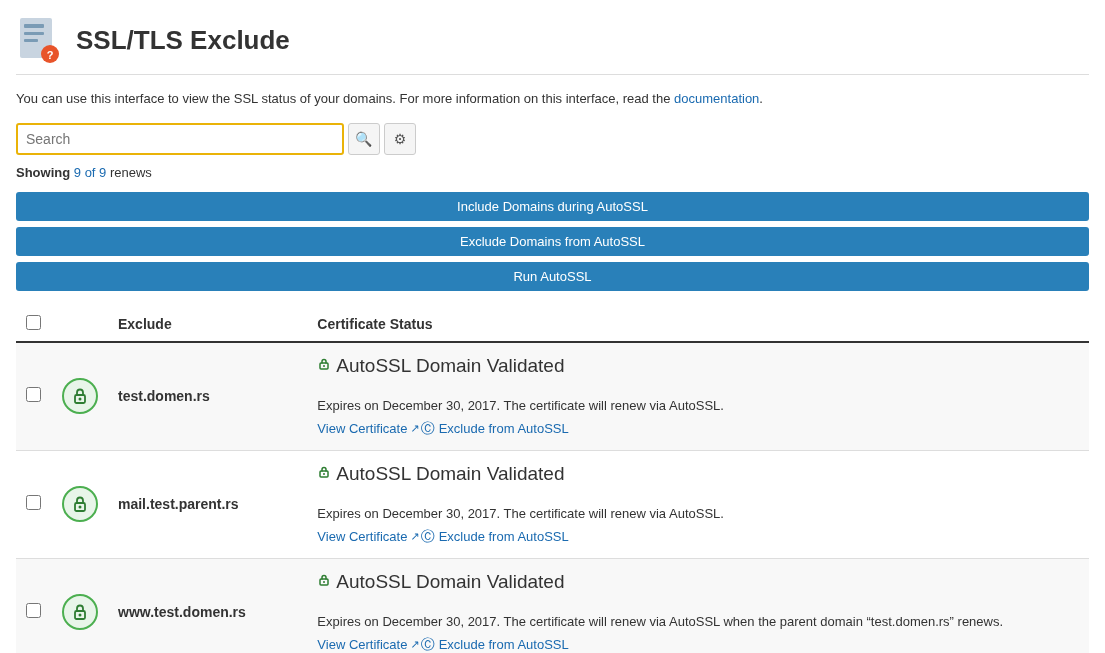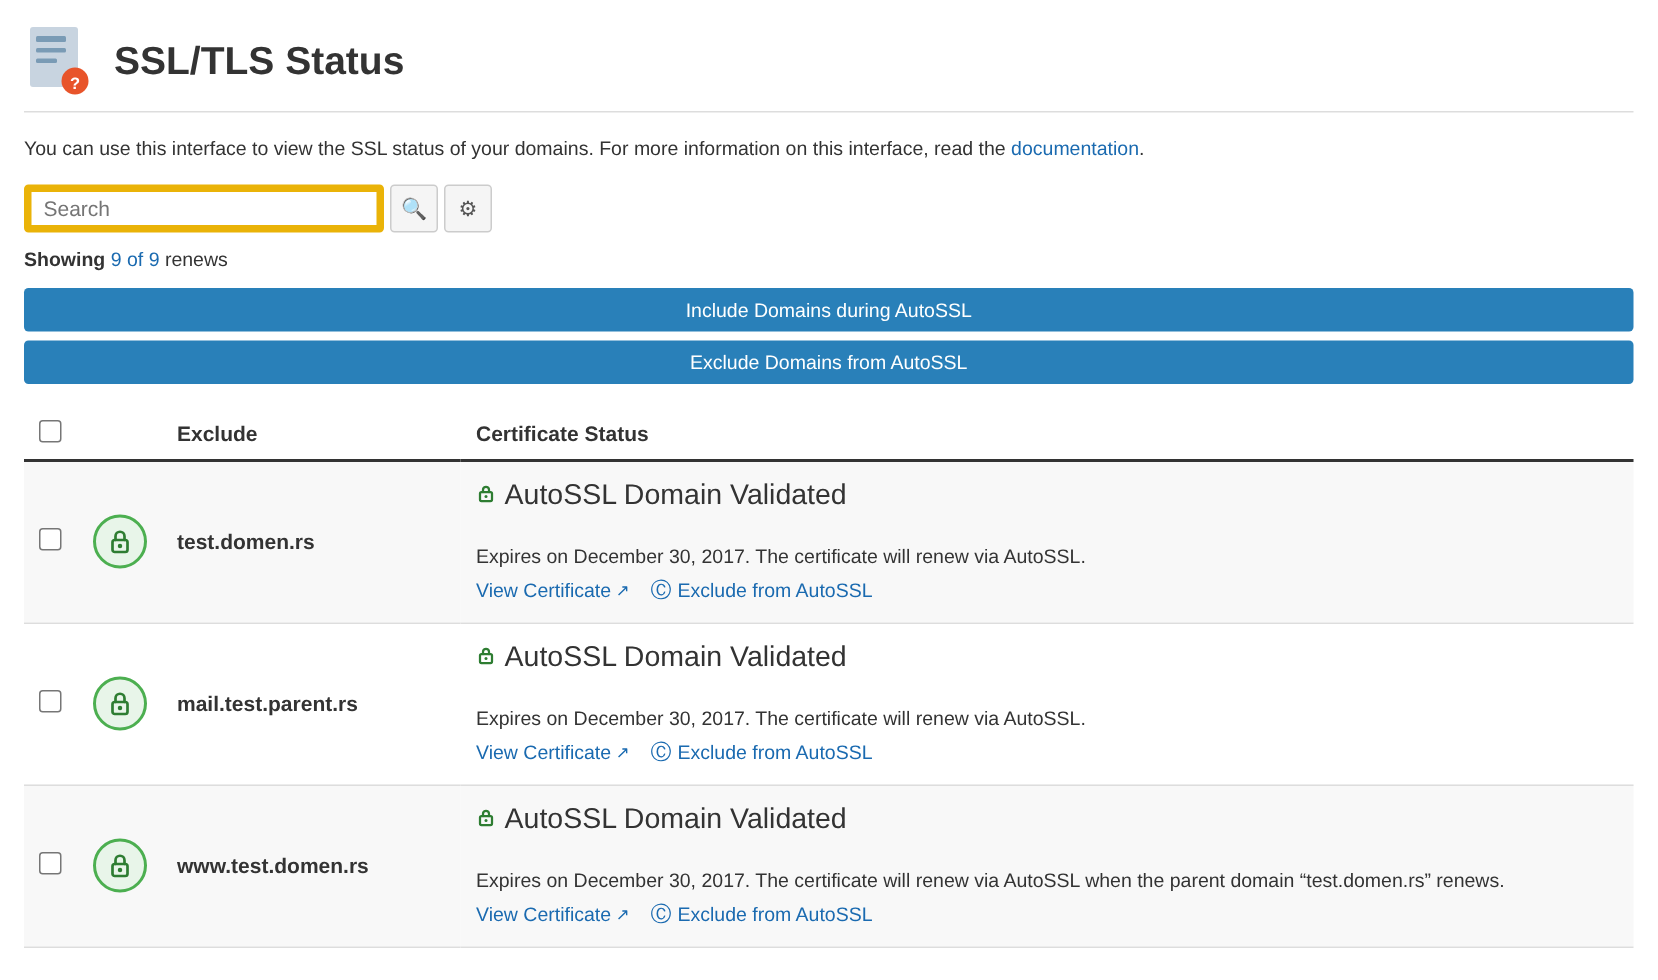--- a/index.html
+++ b/index.html
@@ -39,23 +39,23 @@
       color: #1a6ab0;
       text-decoration: none;
     }
     .search-bar {
       display: flex;
       align-items: center;
       gap: 4px;
       margin-bottom: 10px;
     }
     .search-input {
-      width: 240px;
+      width: 328px;
       height: 32px;
-      border: 5px solid #eab308;
+      border: 2px solid #eab308;
       border-radius: 3px;
       padding: 0 8px;
       font-size: 14px;
       color: #777;
       outline: none;
     }
     .btn-icon {
       width: 32px;
       height: 32px;
       border: 1px solid #ccc;
@@ -163,21 +163,21 @@
       color: #2e7d32;
       font-size: 14px;
     }
     .cert-status-desc {
       font-size: 13px;
       color: #333;
       margin-top: 18px;
     }
     .cert-actions {
       display: flex;
-      gap: 14px;
+      gap: 1px;
       margin-top: 4px;
       align-items: center;
     }
     .cert-link {
       color: #1a6ab0;
       text-decoration: none;
       font-size: 13px;
       display: flex;
       align-items: center;
       gap: 3px;
@@ -212,21 +212,21 @@
 
       <rect x="4" y="2" width="32" height="40" rx="2" fill="#c8d4e0"></rect>
       <rect x="8" y="8" width="20" height="4" rx="1" fill="#7a9bb5"></rect>
       <rect x="8" y="16" width="20" height="3" rx="1" fill="#7a9bb5"></rect>
       <rect x="8" y="23" width="14" height="3" rx="1" fill="#7a9bb5"></rect>
 
       <circle cx="34" cy="38" r="9" fill="#e8542a"></circle>
       <text x="34" y="43" text-anchor="middle" fill="white" font-size="11" font-weight="bold" font-family="Arial">?</text>
     </svg>
   </div>
-  <h1>SSL/TLS Status</h1>
+  <h1>SSL/TLS Exclude</h1>
 </div>
 
 <p class="description">
   <span>You can use this interface to view the SSL status of your domains. For more information on this interface, read the</span>
   <a href="#">documentation</a><span>.</span>
 </p>
 
 <div class="search-bar">
   <input type="text" class="search-input" placeholder="Search" style="">
   <button class="btn-icon">
@@ -239,20 +239,21 @@
 
 <p class="showing-text">
   <strong>Showing</strong>
   <span class="highlight">9 of 9</span>
   <span>renews</span>
 </p>
 
 <div class="action-buttons">
   <button class="btn-blue">Include Domains during AutoSSL</button>
   <button class="btn-blue">Exclude Domains from AutoSSL</button>
+  <button class="btn-blue run">Run AutoSSL</button>
 </div>
 
 <table class="domain-table">
   <thead>
     <tr>
       <th>
         <input type="checkbox" style="">
       </th>
       <th class="icon-col"></th>
       <th>Exclude</th>

